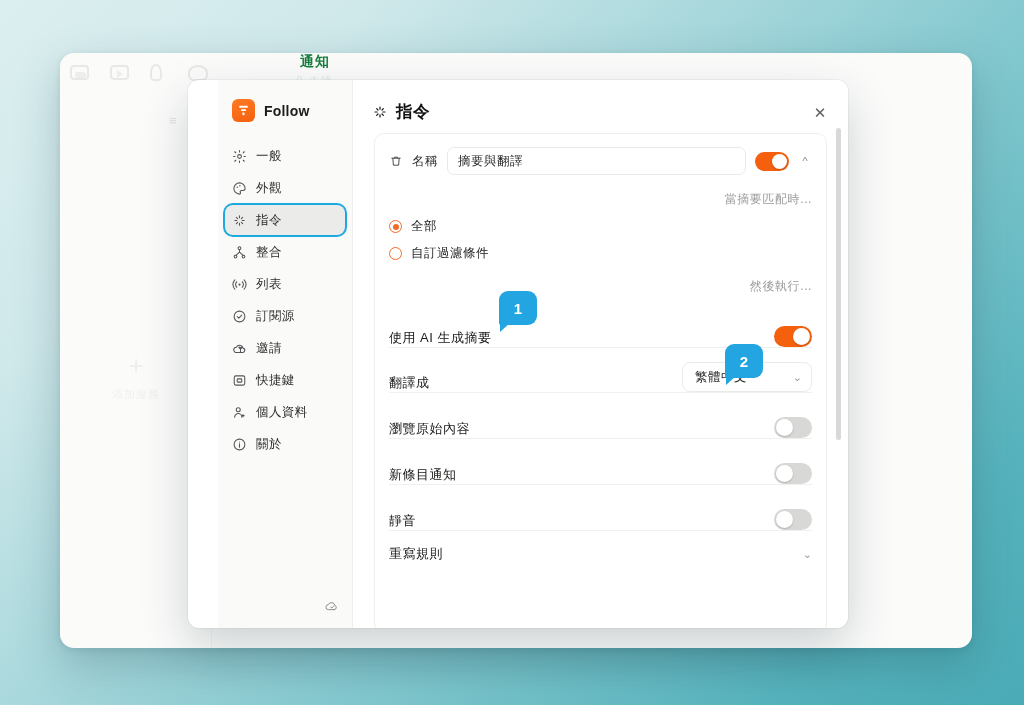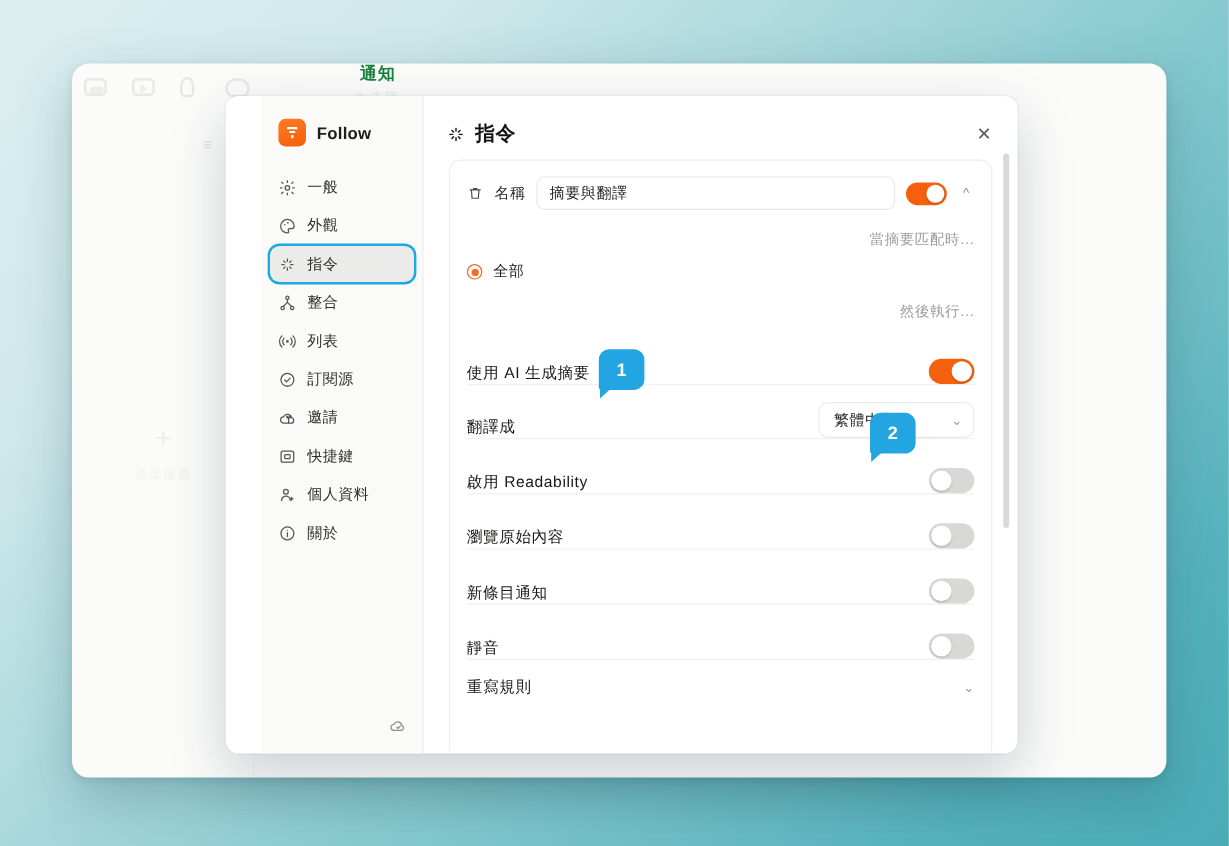--- a/index.html
+++ b/index.html
@@ -430,20 +430,24 @@
             </div>
           <span class="chev-up">^</span>
         </div>
 
         <div class="section-label">當摘要匹配時...</div>
 
         <div class="radio-row">
           <span class="radio on"></span>
           <span class="radio-label">全部</span>
         </div>
+        <div class="radio-row">
+          <span class="radio"></span>
+          <span class="radio-label">自訂過濾條件</span>
+        </div>
 
         <div class="section-label">然後執行...</div>
 
         <div class="opt-row first">
           <span class="opt-label">使用 AI 生成摘要</span>
           <span class="opt-ctl">
             <span class="toggle big on">
                 <span class="knob"></span>
               </span>
           </span>
@@ -452,28 +456,20 @@
         <div class="opt-row" style="border-top:1px solid #f0f0ee;">
           <span class="opt-label">翻譯成</span>
           <span class="opt-ctl">
             <span class="select">
               <span class="select-value">繁體中文</span>
               <span class="select-chev">⌄</span>
             </span>
           </span>
         </div>
 
-        <div class="opt-row">
-          <span class="opt-label">啟用 Readability</span>
-          <span class="opt-ctl">
-            <span class="toggle big">
-                <span class="knob"></span>
-              </span>
-          </span>
-        </div>
 
         <div class="opt-row">
           <span class="opt-label">瀏覽原始內容</span>
           <span class="opt-ctl">
             <span class="toggle big">
                 <span class="knob"></span>
               </span>
           </span>
         </div>
 

